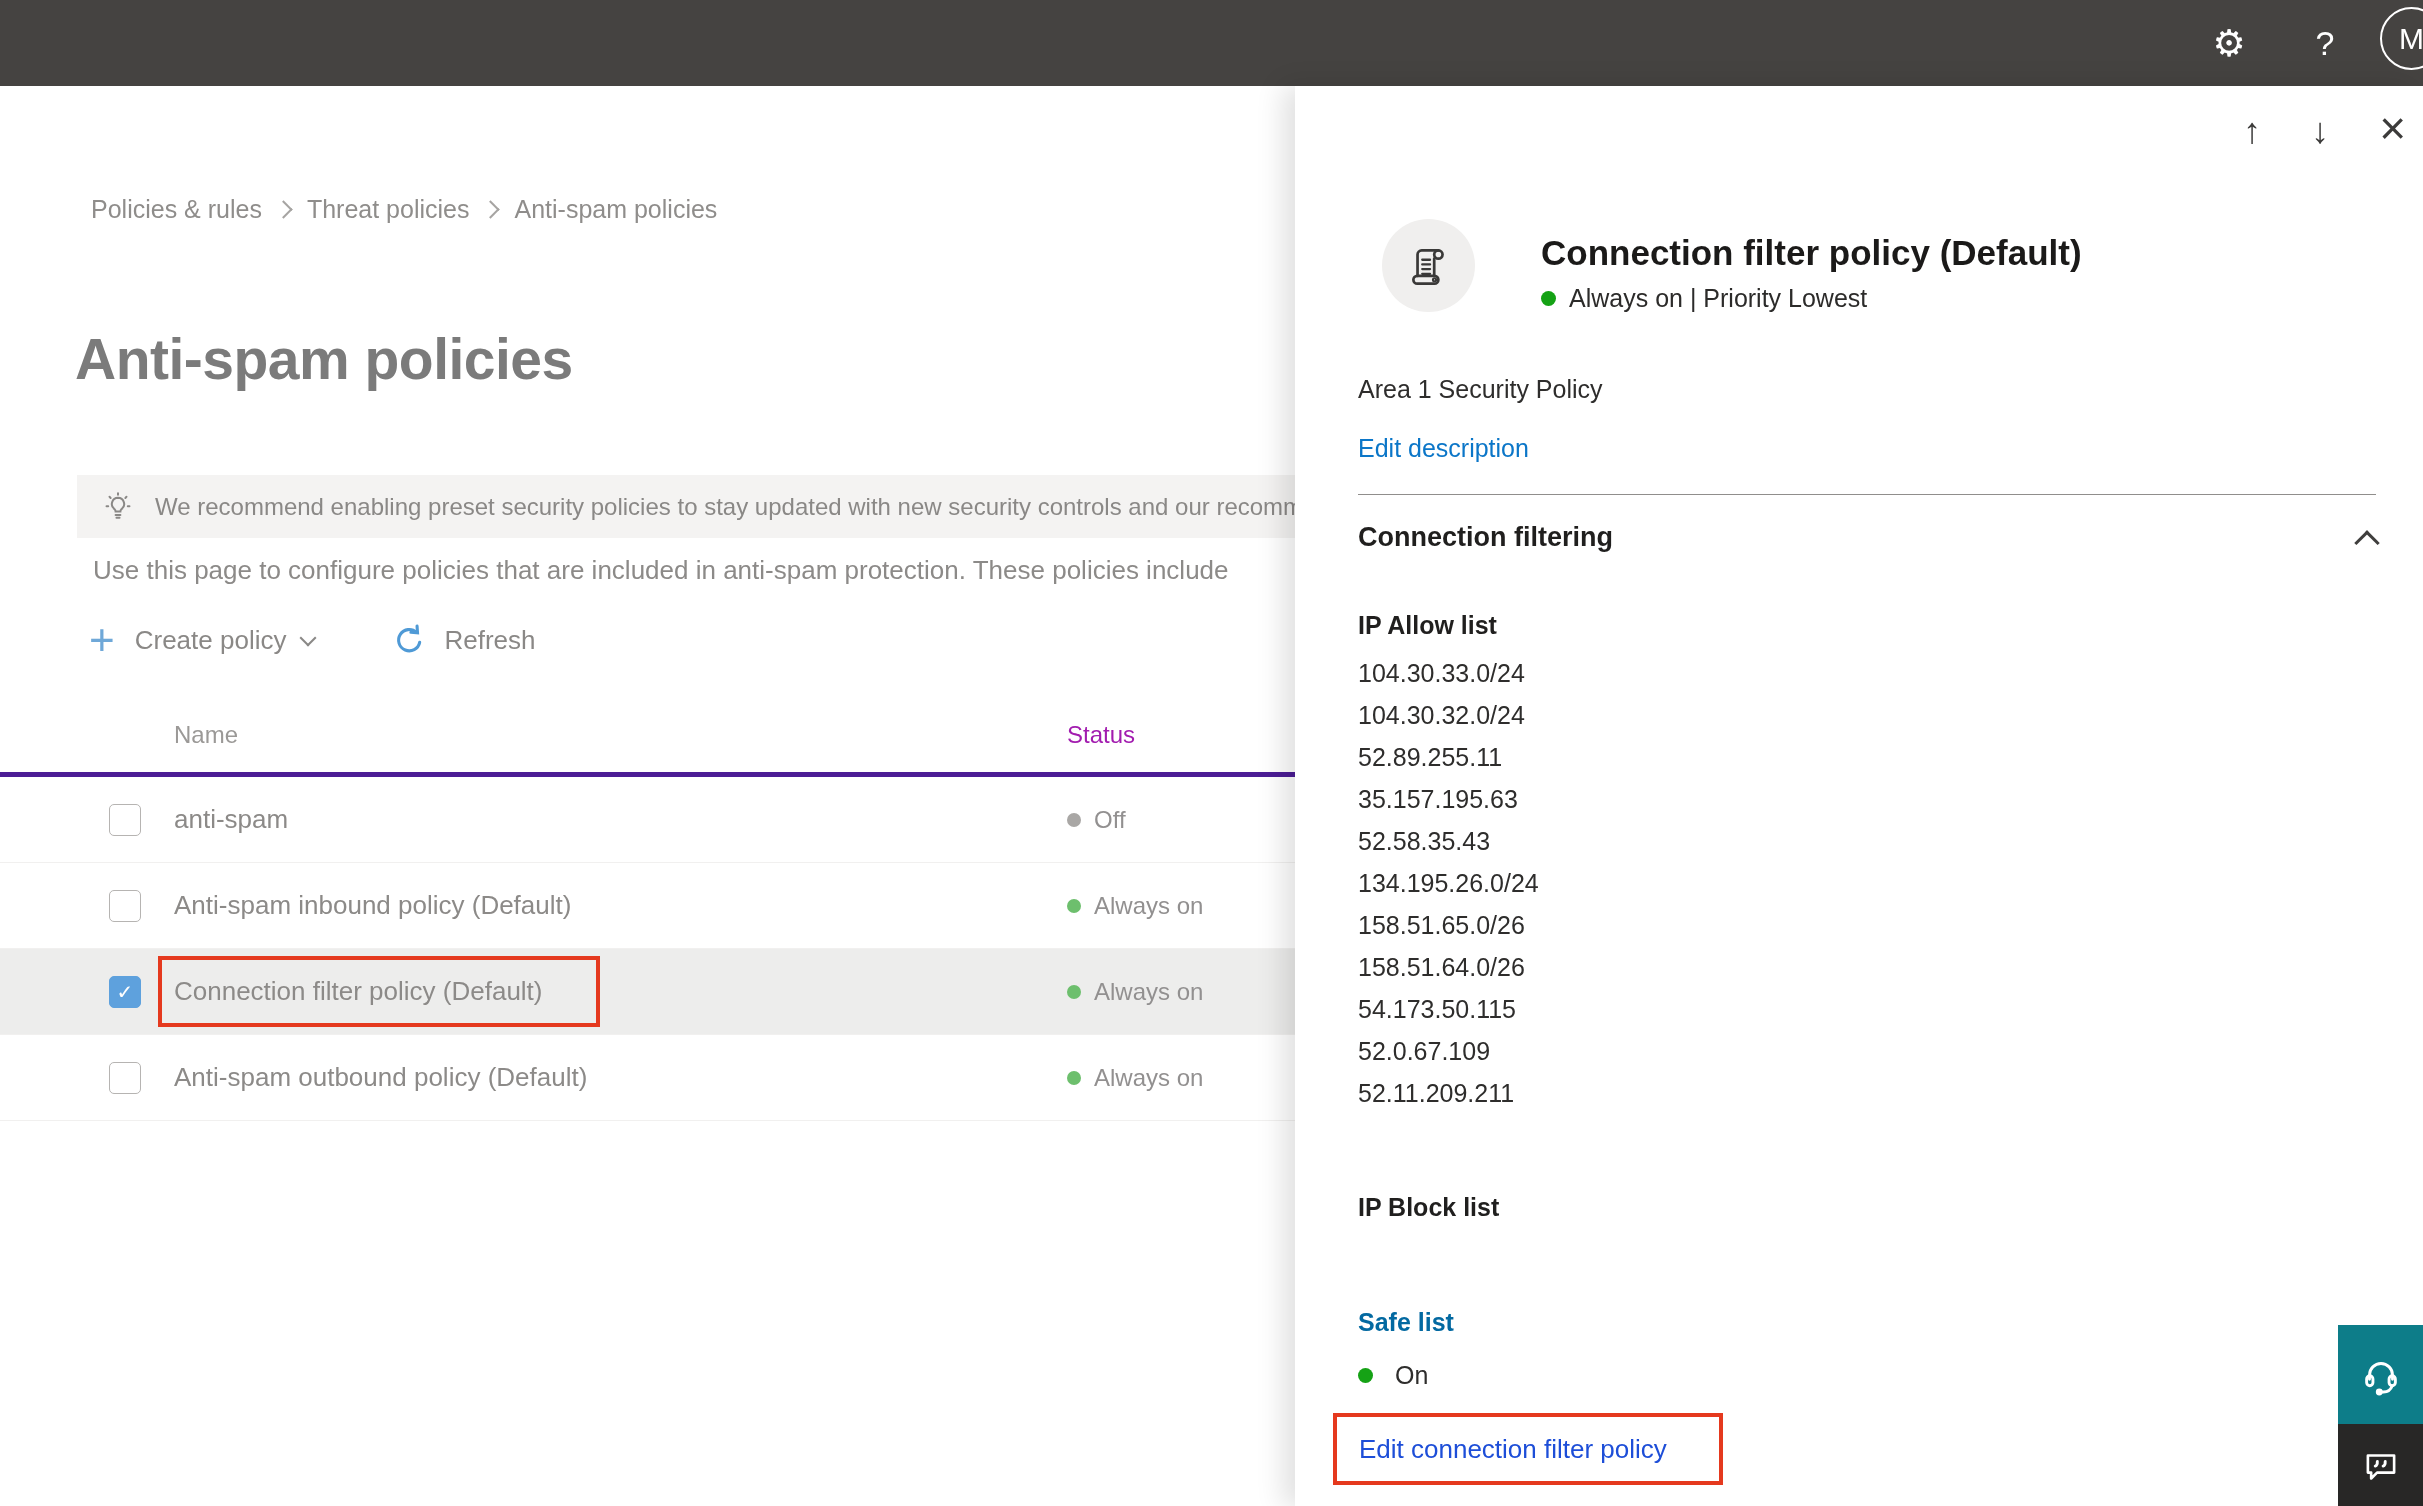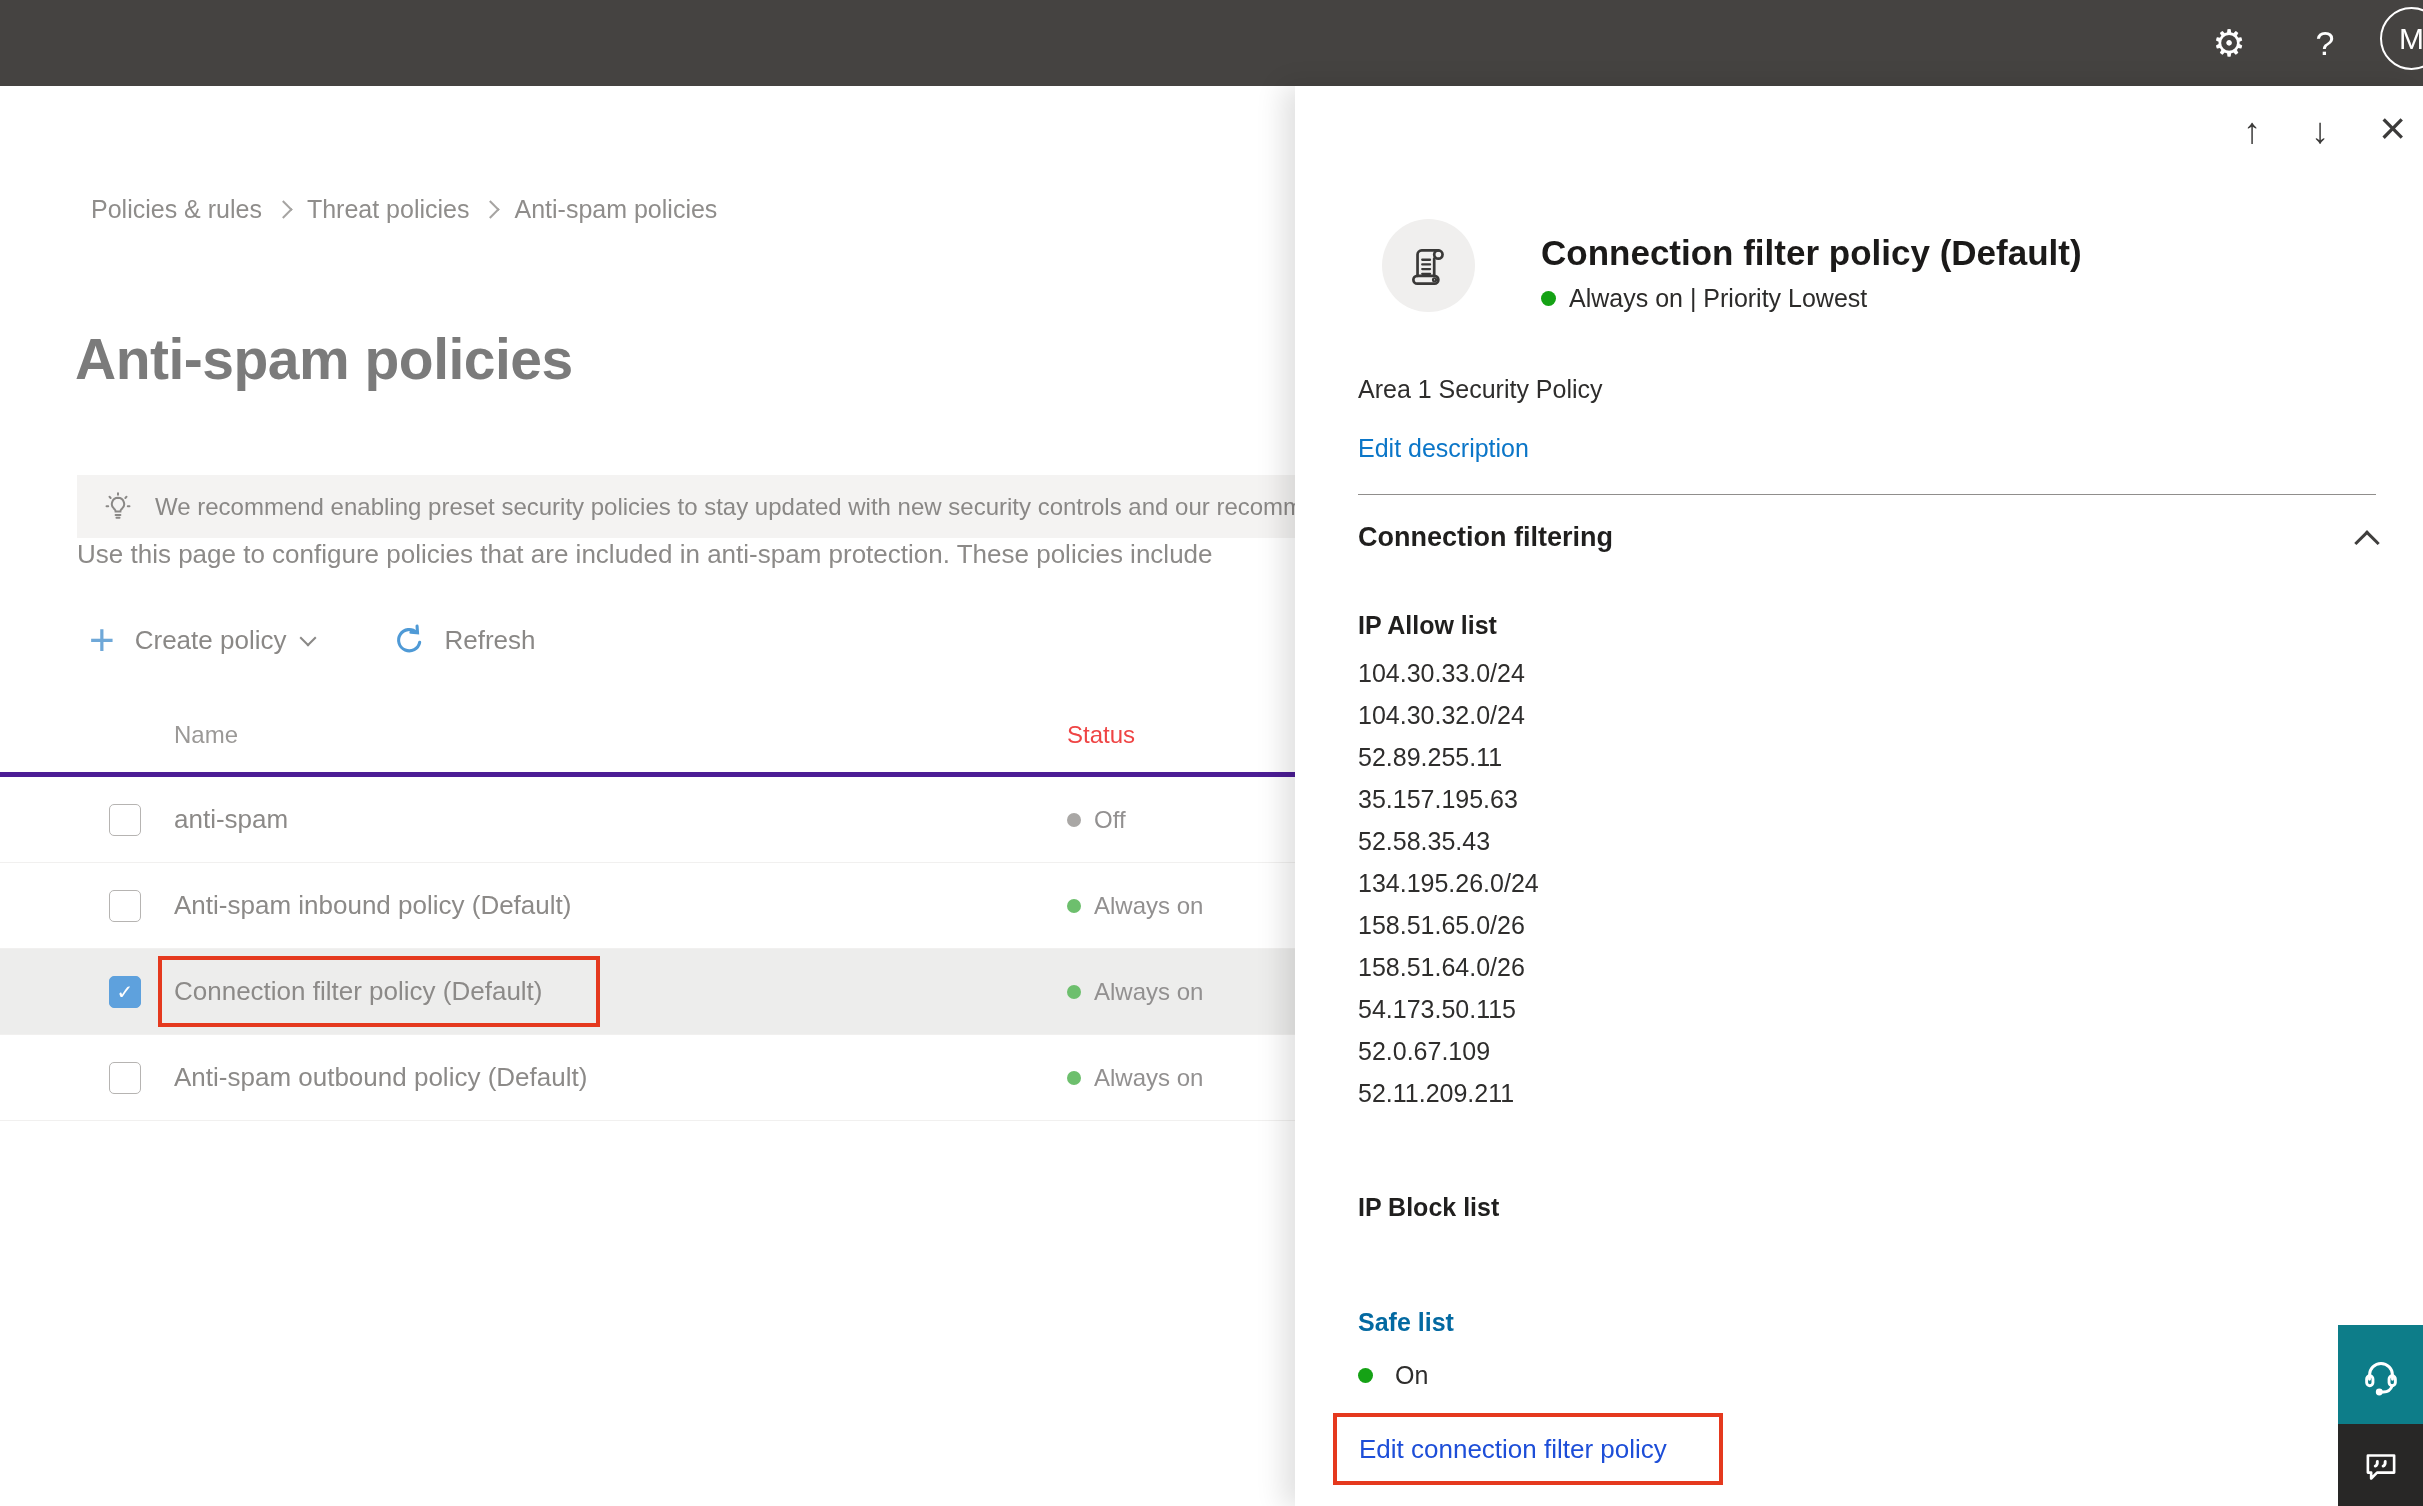--- a/index.html
+++ b/index.html
@@ -28,37 +28,37 @@
              border-right:2px solid #a6a4a2;transform:rotate(45deg);margin:0 17px 0 15px;}
 
   .page-title{position:absolute;left:75px;top:240px;margin:0;font-size:57px;font-weight:bold;
               color:#7b7b7b;letter-spacing:-0.5px;}
 
   .banner{position:absolute;left:77px;top:389px;width:1218px;height:63px;background:#f4f3f2;
           display:flex;align-items:center;white-space:nowrap;overflow:hidden;}
   .banner svg{margin:0 20px 0 24px;flex:0 0 auto;}
   .banner-text{font-size:24px;color:#8a8886;}
 
-  .intro{position:absolute;left:77px;top:453px;margin:0;font-size:26px;color:#8c8a88;
+  .intro{position:absolute;left:77px;top:453px;margin:16px;font-size:26px;color:#8c8a88;
          white-space:nowrap;width:1218px;overflow:hidden;}
 
   .toolbar{position:absolute;left:89px;top:531px;height:46px;display:flex;align-items:center;}
   .tool-btn{display:flex;align-items:center;background:none;border:none;padding:0;
             font-family:inherit;font-size:26px;color:#8a8886;cursor:pointer;}
   .plus-glyph{color:#6fa8d8;font-size:44px;font-weight:200;line-height:40px;margin-right:20px;}
   .chev-down{display:inline-block;width:10px;height:10px;border-right:2px solid #8a8886;
              border-bottom:2px solid #8a8886;transform:rotate(45deg);margin:-4px 0 0 16px;}
   .tool-gap{width:77px;}
   .refresh-svg{margin-right:16px;}
 
   
   .table{position:absolute;left:0;top:609px;width:1295px;}
   .thead{position:relative;height:77px;border-bottom:5px solid #4c1d95;}
   .th-name{position:absolute;left:174px;top:26px;font-size:24px;color:#9b9997;}
-  .th-status{position:absolute;left:1067px;top:26px;font-size:24px;color:#ef4444;}
+  .th-status{position:absolute;left:1067px;top:26px;font-size:24px;color:#a21caf;}
   .trow{position:relative;height:85px;border-bottom:1px solid #f1f0ef;}
   .trow.selected{background:#ededec;}
   .cb{position:absolute;left:109px;top:27px;width:32px;height:32px;box-sizing:border-box;
       border:1.5px solid #b6b4b2;border-radius:5px;background:#fff;cursor:pointer;
       display:flex;align-items:center;justify-content:center;}
   .cb.checked{background:#5ea1dd;border-color:#5ea1dd;color:#fff;font-size:20px;font-weight:bold;}
   .rname{position:absolute;left:174px;top:0;height:85px;display:flex;align-items:center;
          font-size:26px;color:#8c8a88;cursor:pointer;}
   .annot-box{position:absolute;left:158px;top:7px;width:442px;height:71px;box-sizing:border-box;
              border:4px solid #e5391e;display:flex;align-items:center;padding-left:12px;}

